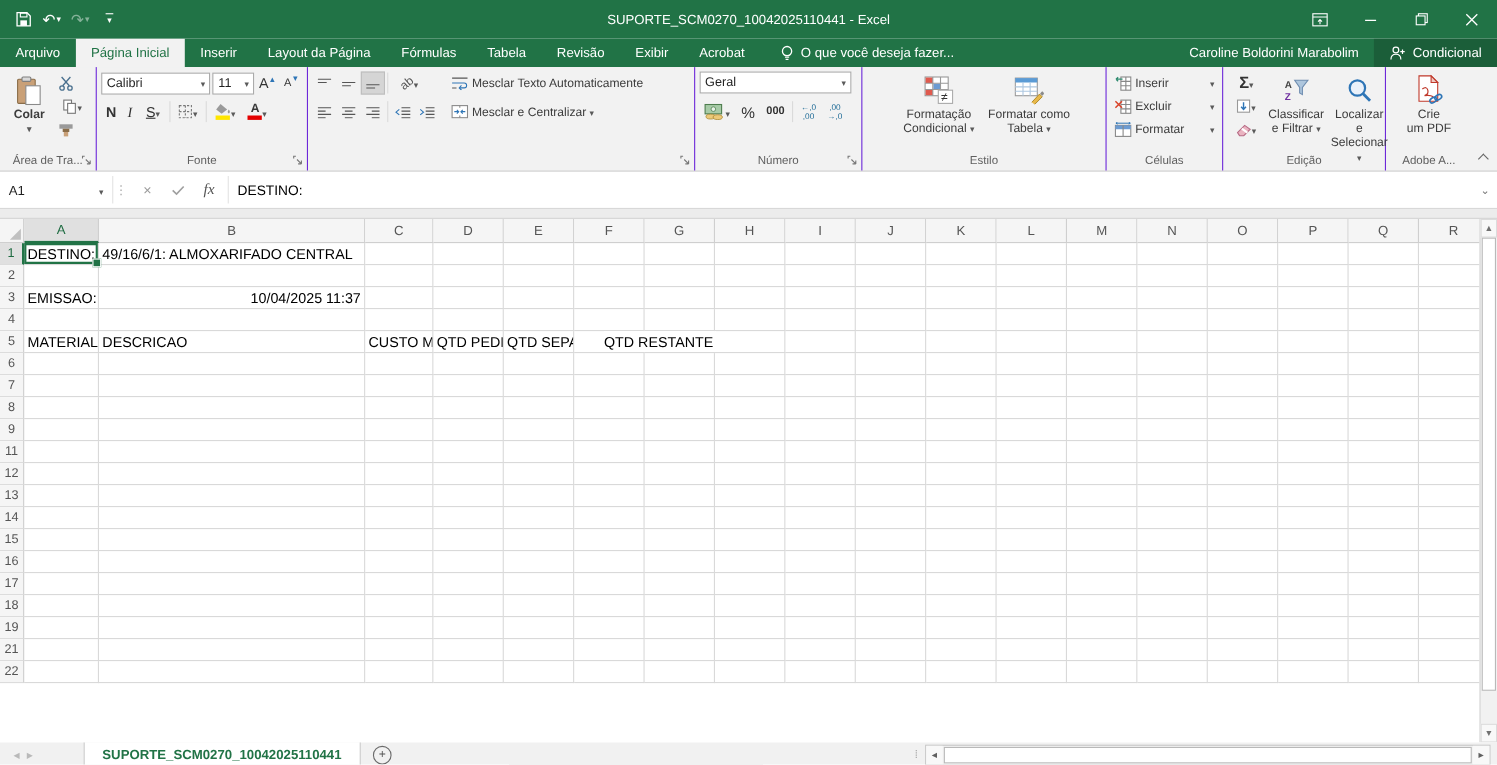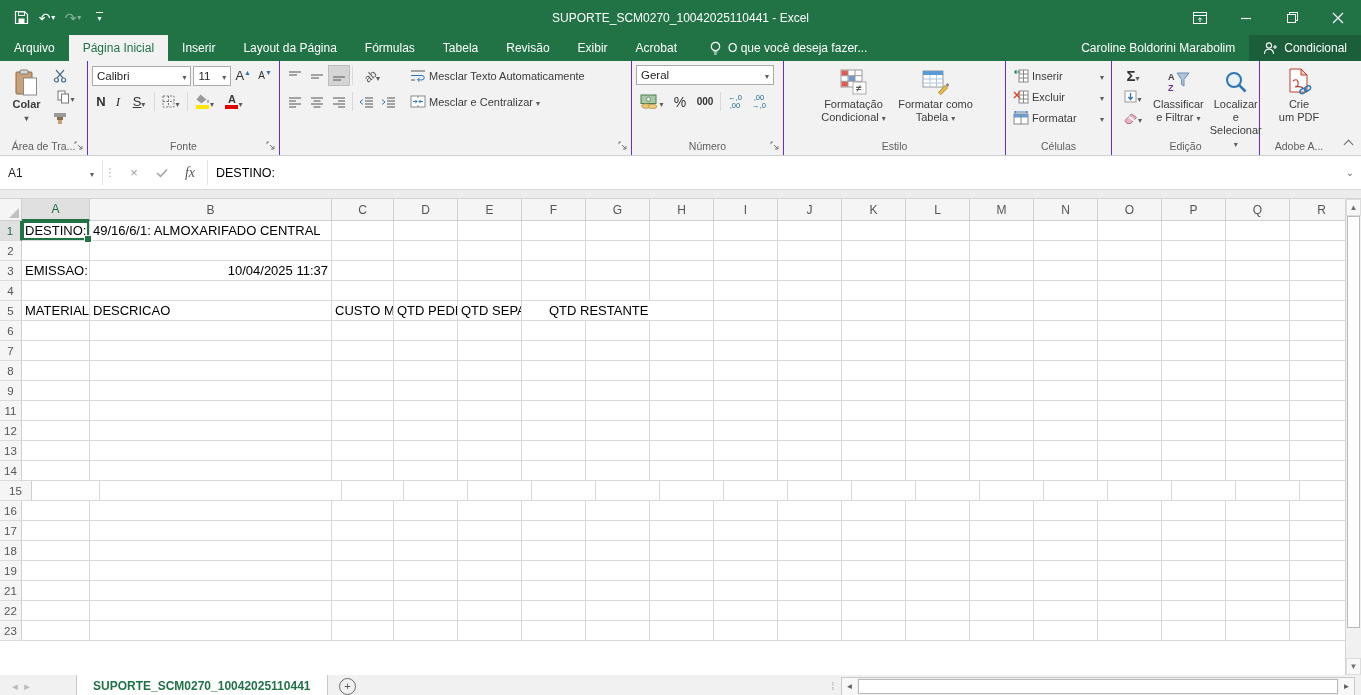--- a/index.html
+++ b/index.html
@@ -919,21 +919,21 @@
             <div class="cell" style="width: 64px;"></div>
             <div class="cell" style="width: 64px;"></div>
             <div class="cell" style="width: 64px;"></div>
             <div class="cell" style="width: 64px;"></div>
             <div class="cell" style="width: 64px;"></div>
             <div class="cell" style="width: 64px;"></div>
             <div class="cell" style="width: 64px;"></div>
             <div class="cell" style="width: 64px;"></div>
           </div>
           <div class="grow">
-            <div class="rowh" style="width: 32px;">15</div>
+            <div class="rowh" style="width: 22px;">15</div>
             <div class="cell" style="width: 68px;"></div>
             <div class="cell" style="width: 242px;"></div>
             <div class="cell" style="width: 62px;"></div>
             <div class="cell" style="width: 64px;"></div>
             <div class="cell" style="width: 64px;"></div>
             <div class="cell" style="width: 64px;"></div>
             <div class="cell" style="width: 64px;"></div>
             <div class="cell" style="width: 64px;"></div>
             <div class="cell" style="width: 64px;"></div>
             <div class="cell" style="width: 64px;"></div>
@@ -1046,41 +1046,20 @@
             <div class="cell" style="width: 64px;"></div>
             <div class="cell" style="width: 64px;"></div>
             <div class="cell" style="width: 64px;"></div>
             <div class="cell" style="width: 64px;"></div>
             <div class="cell" style="width: 64px;"></div>
             <div class="cell" style="width: 64px;"></div>
             <div class="cell" style="width: 64px;"></div>
           </div>
           <div class="grow">
             <div class="rowh" style="width: 22px;">22</div>
-            <div class="cell" style="width: 68px;"></div>
-            <div class="cell" style="width: 242px;"></div>
-            <div class="cell" style="width: 62px;"></div>
-            <div class="cell" style="width: 64px;"></div>
-            <div class="cell" style="width: 64px;"></div>
-            <div class="cell" style="width: 64px;"></div>
-            <div class="cell" style="width: 64px;"></div>
-            <div class="cell" style="width: 64px;"></div>
-            <div class="cell" style="width: 64px;"></div>
-            <div class="cell" style="width: 64px;"></div>
-            <div class="cell" style="width: 64px;"></div>
-            <div class="cell" style="width: 64px;"></div>
-            <div class="cell" style="width: 64px;"></div>
-            <div class="cell" style="width: 64px;"></div>
-            <div class="cell" style="width: 64px;"></div>
-            <div class="cell" style="width: 64px;"></div>
-            <div class="cell" style="width: 64px;"></div>
-            <div class="cell" style="width: 64px;"></div>
-          </div>
-          <div class="grow">
-            <div class="rowh" style="width: 22px;">23</div>
             <div class="cell" style="width: 68px;"></div>
             <div class="cell" style="width: 242px;"></div>
             <div class="cell" style="width: 62px;"></div>
             <div class="cell" style="width: 64px;"></div>
             <div class="cell" style="width: 64px;"></div>
             <div class="cell" style="width: 64px;"></div>
             <div class="cell" style="width: 64px;"></div>
             <div class="cell" style="width: 64px;"></div>
             <div class="cell" style="width: 64px;"></div>
             <div class="cell" style="width: 64px;"></div>

